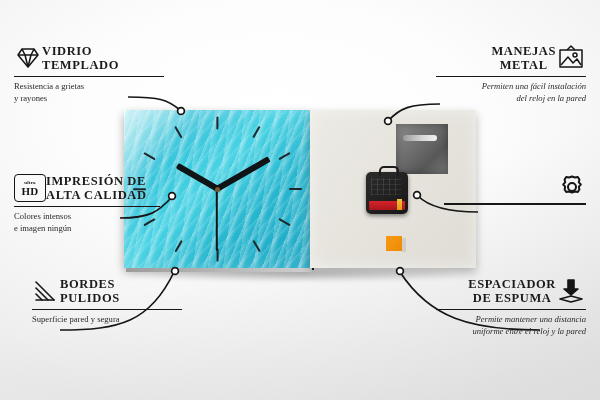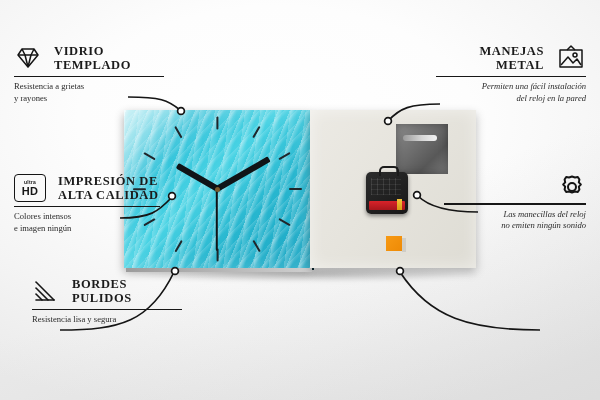--- a/index.html
+++ b/index.html
@@ -14,43 +14,43 @@
       radial-gradient(ellipse 520px 300px at 46% 30%, #ffffff 0%, #fdfdfd 38%, #f4f4f4 70%, #eaeaea 100%);
   }
   .vign{
     position:absolute;inset:0;
     background:linear-gradient(160deg, rgba(255,255,255,0) 55%, rgba(190,190,190,.30) 100%);
     pointer-events:none;
   }
 
   
   .callout{position:absolute;}
-  .co-head{display:flex;align-items:center;gap:12px;}
+  .co-head{display:flex;align-items:center;gap:0;}
   .co-title{
     font-size:12.5px;font-weight:700;letter-spacing:.6px;
     color:#1b1b1b;line-height:1.15;text-transform:uppercase;
     white-space:pre-line;
   }
   .co-rule{height:1.6px;background:#171717;margin-top:3px;}
   .co-sub{
     font-size:8.6px;color:#2a2a2a;line-height:1.35;margin-top:4px;
     white-space:pre-line;
   }
   .left .co-head{justify-content:flex-start;}
   .left .co-sub{text-align:left;}
   .right .co-head{justify-content:flex-end;}
-  .right .co-title{text-align:right;}
+  .right .co-title{text-align:center;}
   .right .co-sub{text-align:right;font-style:italic;}
   .ico{flex:0 0 auto;display:block;}
 
   
   .hdbox{
     width:30px;height:26px;border:1.7px solid #151515;border-radius:4px;
     display:flex;flex-direction:column;align-items:center;justify-content:center;
-    font-family:Liberation Sans, sans-serif;line-height:1;
+    font-family:Liberation Serif, serif;line-height:1;
   }
   .hdbox .u{font-size:5px;font-weight:700;letter-spacing:.2px;color:#151515;}
   .hdbox .h{font-size:11px;font-weight:700;letter-spacing:.3px;color:#151515;margin-top:1px;}
 
   
   #links{position:absolute;left:0;top:0;width:600px;height:400px;pointer-events:none;}
 
   
   .panel{position:absolute;}
 
@@ -244,21 +244,21 @@
           <path d="M4,3 L22,21"></path>
             <path d="M4,9 L16,21"></path>
             <path d="M4,15 L10,21"></path>
           <path d="M4,21 L22,21"></path>
         </g>
       </svg>
       <div class="co-title">BORDES
 PULIDOS</div>
     </div>
     <div class="co-rule" style="width:150px"></div>
-    <div class="co-sub">Resistencia lisa y segura</div>
+    <div class="co-sub">Superficie pared y segura</div>
   </div>
 
   <div class="callout right" id="co-r0" style="left:436px;top:44px;width:150px;">
     <div class="co-head">
       <div class="co-title">MANEJAS
 METAL</div>
       <svg class="ico" width="30" height="26" viewBox="0 0 30 26">
         <g fill="none" stroke="#151515" stroke-width="1.5" stroke-linejoin="round">
           <path d="M11,5 L15,1 L19,5"></path>
           <rect x="4" y="5" width="22" height="17"></rect>
@@ -275,17 +275,30 @@
   <div class="callout right" id="co-r1" style="left:444px;top:174px;width:142px;">
     <div class="co-head">
       <svg class="ico" width="28" height="26" viewBox="0 0 26 26">
         <g fill="none" stroke="#151515" stroke-width="2" stroke-linejoin="round">
           <path d="M13,2.5 l3,1 l2.8,-0.6 l1.6,2.7 l-0.6,2.8 l2,2 l0,0.2 l-2,2 l0.6,2.8 l-1.6,2.7 l-2.8,-0.6 l-3,1 l-3,-1 l-2.8,0.6 l-1.6,-2.7 l0.6,-2.8 l-2,-2 l0,-0.2 l2,-2 l-0.6,-2.8 l1.6,-2.7 l2.8,0.6 Z"></path>
           <circle cx="13" cy="13" r="4"></circle>
         </g>
       </svg>
     </div>
     <div class="co-rule" style="width:142px"></div>
-    <div class="co-sub">Las manecillas del reloj
-no emiten ningún sonido</div>
-  </div>
-
+  </div>
+
+  <div class="callout right" id="co-r2" style="left:436px;top:277px;width:150px;">
+    <div class="co-head">
+      <div class="co-title">ESPACIADOR
+DE ESPUMA</div>
+      <svg class="ico" width="30" height="26" viewBox="0 0 30 26">
+        <g fill="none" stroke="#151515" stroke-width="1.6" stroke-linejoin="round">
+          <path d="M12,2 L12,11 L8,11 L15,17 L22,11 L18,11 L18,2 Z" fill="#151515"></path>
+          <path d="M15,18 L4,21 L15,24 L26,21 Z"></path>
+        </g>
+      </svg>
+    </div>
+    <div class="co-rule" style="width:150px"></div>
+    <div class="co-sub">Permite mantener una distancia
+uniforme entre el reloj y la pared</div>
+  </div>
 </div>
 
 </body></html>

